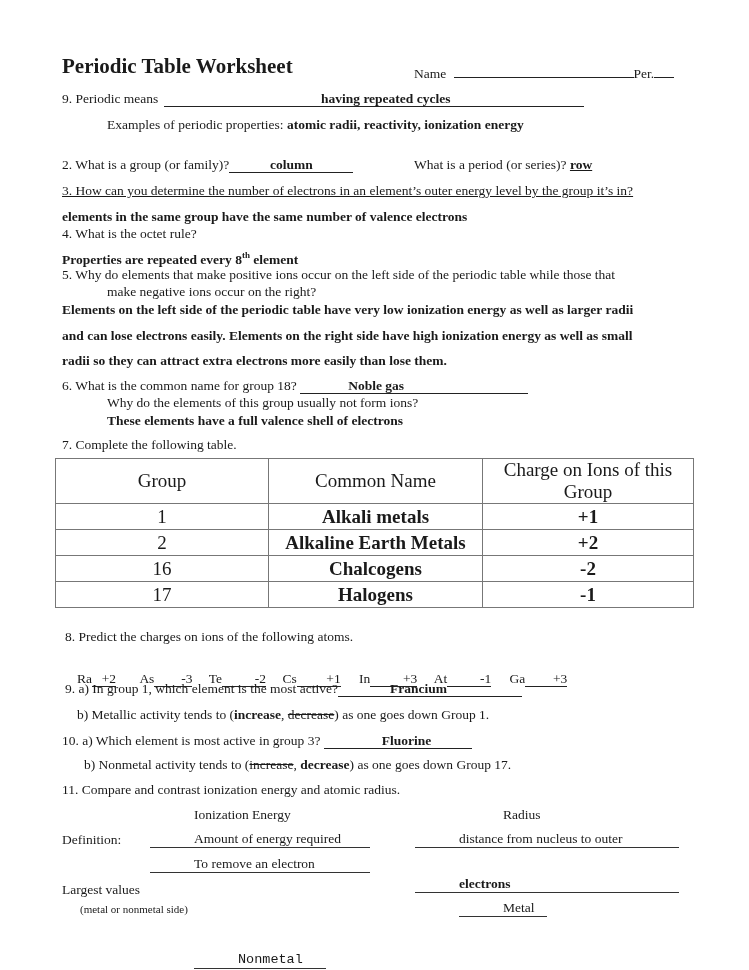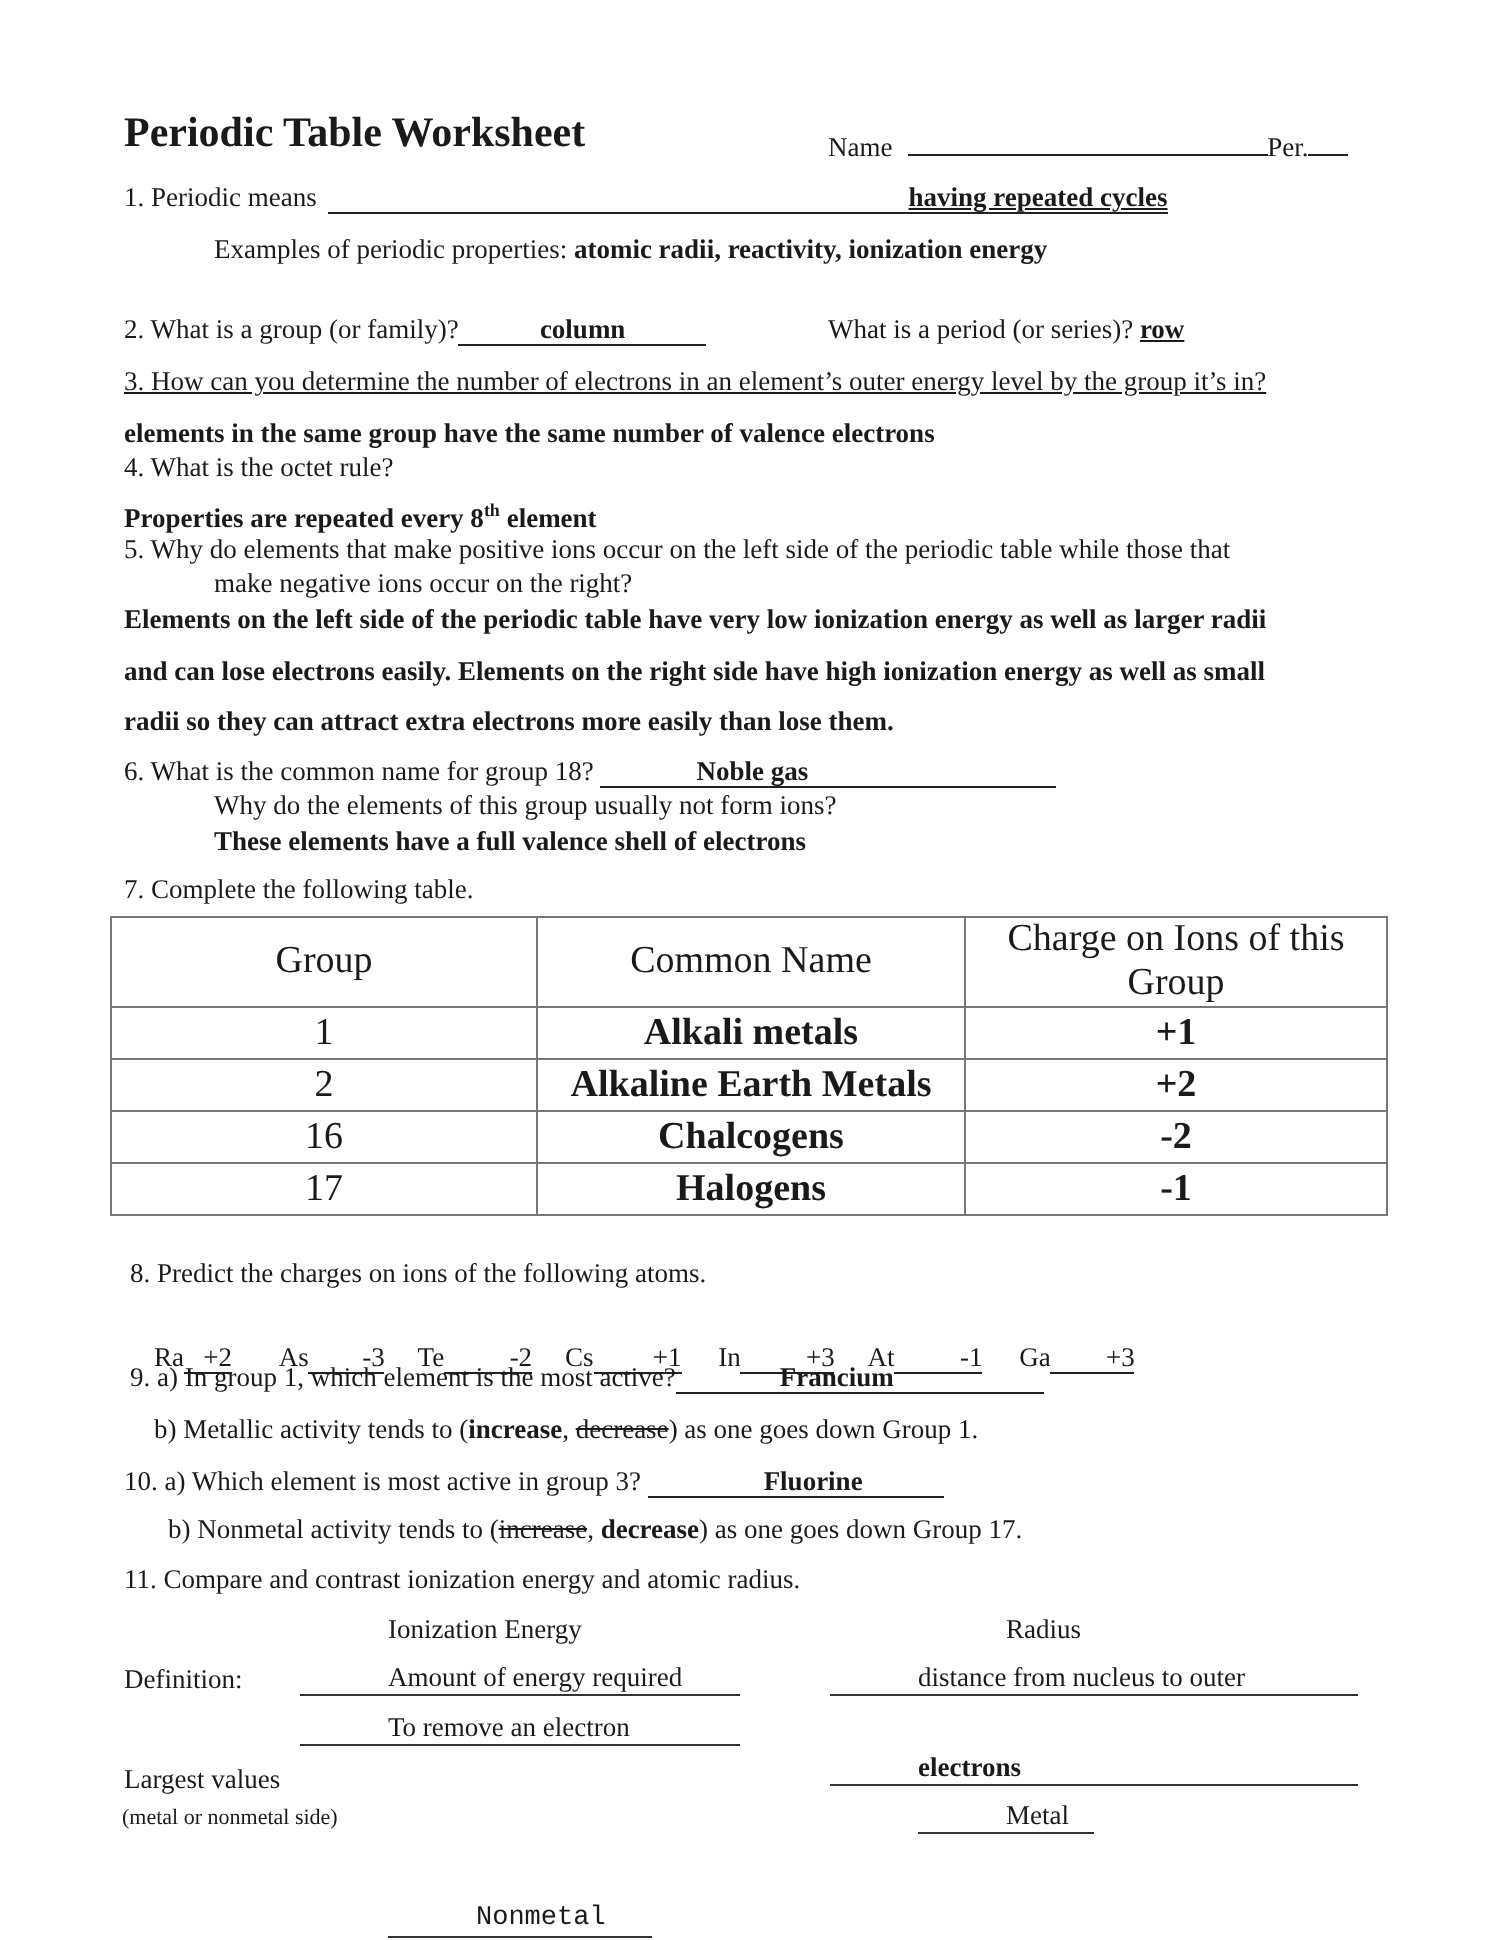--- a/index.html
+++ b/index.html
@@ -31,22 +31,22 @@
 </head>
 <body>
 
 <div class="abs title" style="left:62px; top:54px;">Periodic Table Worksheet</div>
 <div class="abs" style="left:414px; top:62px;">
   <span>Name</span>
   <span class="blank" style="width:180px; margin-left:4px;"></span><span>Per.</span><span class="blank" style="width:20px;"></span>
 </div>
 
 <div class="abs" style="left:62px; top:91px;">
-  <span>1. Periodic means</span>
-  <span class="blank b" style="width:420px; text-align:right; margin-left:2px;text-decoration:underline;"><span style="padding-left:24px;">having repeated cycles</span></span>
+  <span>9. Periodic means</span>
+  <span class="blank b" style="width:420px; text-align:center; margin-left:2px;"><span style="padding-left:24px;">having repeated cycles</span></span>
 </div>
 <div class="abs" style="left:107px; top:117px;">
   <span>Examples of periodic properties:</span>
   <span class="b">atomic radii, reactivity, ionization energy</span>
 </div>
 
 <div class="abs" style="left:62px; top:157px;">
   <span>2. What is a group (or family)?</span><span class="blank b" style="width:124px;"><span>column</span></span>
 </div>
 <div class="abs" style="left:414px; top:157px;">
@@ -137,15 +137,15 @@
 <div class="abs" style="left:503px; top:807px;">Radius</div>
 
 <div class="abs" style="left:62px; top:832px;">Definition:</div>
 <div class="def-line" style="left:150px; top:831px; width:220px;"><span style="padding-left:44px;">Amount of energy required</span></div>
 <div class="def-line" style="left:415px; top:831px; width:264px;"><span style="padding-left:44px;">distance from nucleus to outer</span></div>
 
 <div class="def-line" style="left:150px; top:856px; width:220px;"><span style="padding-left:44px;">To remove an electron</span></div>
 <div class="def-line" style="left:415px; top:876px; width:264px;font-weight:bold;"><span style="padding-left:44px;">electrons</span></div>
 
 <div class="abs" style="left:62px; top:882px;">Largest values</div>
-<div class="abs small" style="left:61px; top:903px;">(metal or nonmetal side)</div>
+<div class="abs small" style="left:80px; top:903px;">(metal or nonmetal side)</div>
 <div class="def-line" style="left:194px; top:952px; width:132px;font-family:Liberation Mono, monospace;"><span style="padding-left:44px;">Nonmetal</span></div>
 <div class="def-line" style="left:459px; top:900px; width:88px;"><span style="padding-left:44px;">Metal</span></div>
 
 </body></html>

